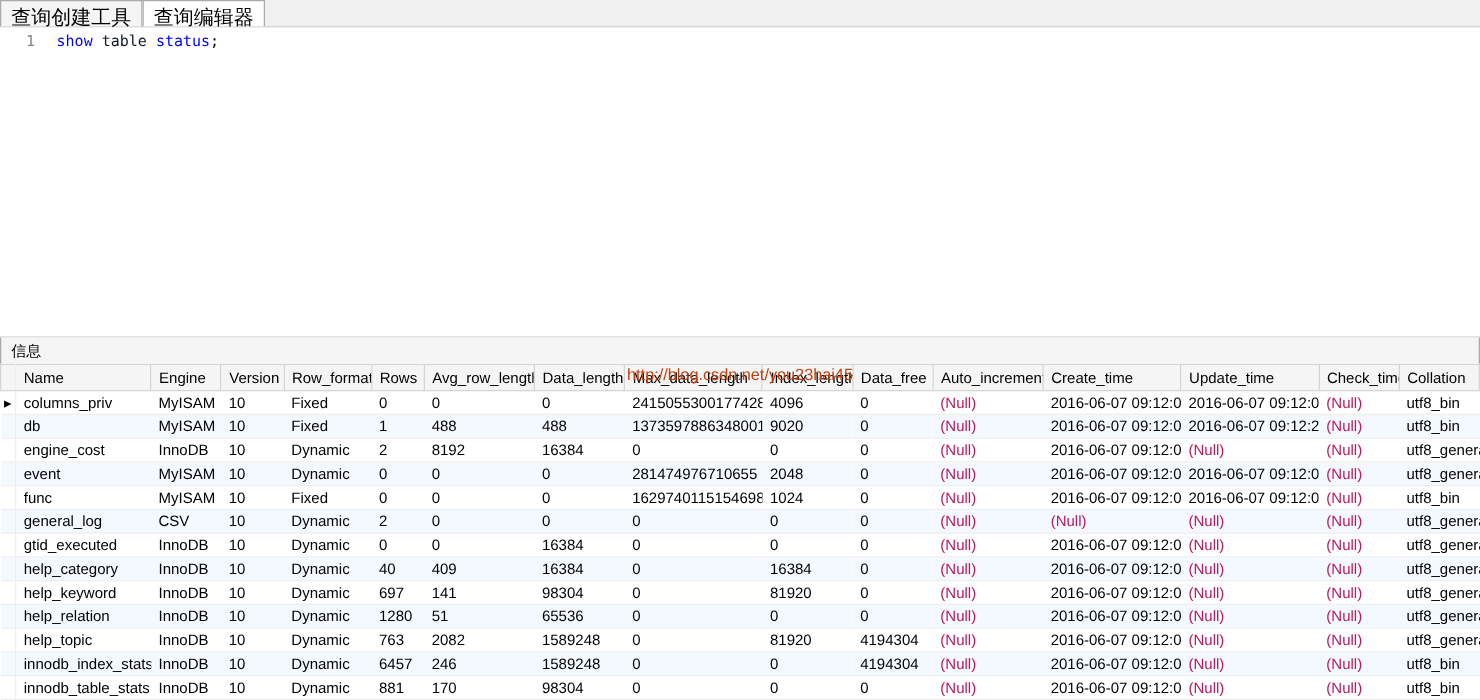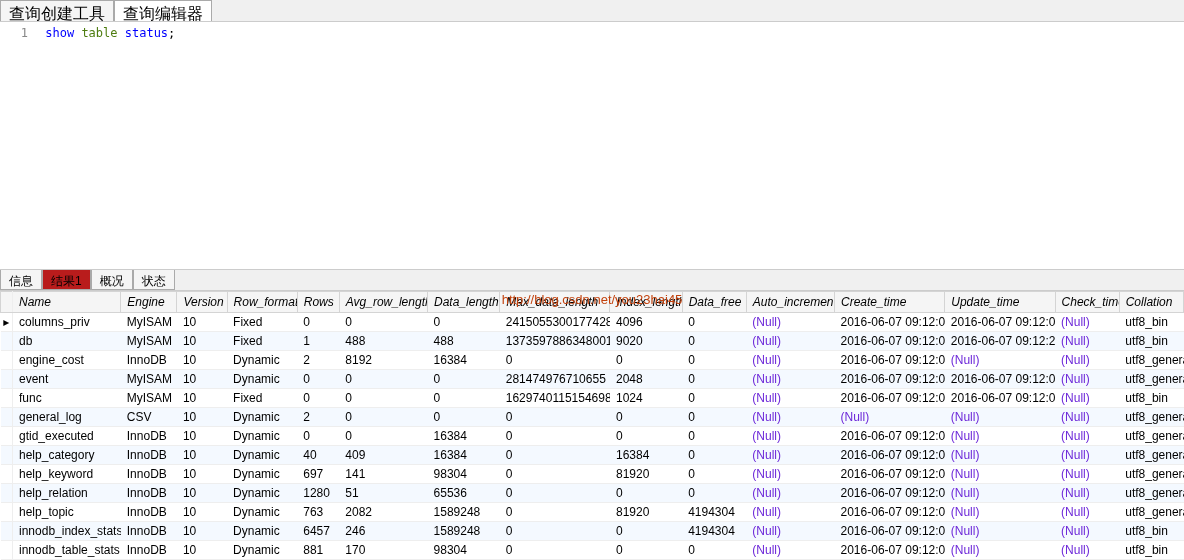--- a/index.html
+++ b/index.html
@@ -41,39 +41,40 @@
       font-size: 12px;
     }
     .editor .gutter {
       display: inline-block;
       width: 20px;
       text-align: right;
       color: #888;
       margin-right: 10px;
     }
     .editor .kw-blue { color: #0000ff; }
-    .editor .kw-green { color: #4d7c0f; }
+    .editor .kw-green { color: #0f172a; }
     .watermark {
       position: absolute;
       top: 270px;
       left: 50%;
       transform: translateX(-50%);
       color: #c2410c;
       font-size: 13px;
       font-family: Tahoma, Arial, sans-serif;
       pointer-events: none;
     }
     
     .bottom-tabs {
       background: #f0f0f0;
       border-top: 1px solid #ccc;
       border-bottom: 1px solid #ccc;
       display: flex;
       height: 22px;
       flex-shrink: 0;
+      flex-direction: column;
     }
     .bottom-tabs .tab {
       padding: 3px 8px;
       border: 1px solid #aaa;
       border-top: none;
       background: #f5f5f5;
       font-size: 12px;
       cursor: pointer;
     }
     .bottom-tabs .tab.active {
@@ -92,40 +93,39 @@
     }
     th {
       background: #f5f5f5;
       border: 1px solid #d4d4d4;
       text-align: left;
       padding: 3px 6px;
       font-weight: normal;
       font-size: 12px;
       white-space: nowrap;
       overflow: hidden;
-      font-style: italic;
     }
     td {
       border-bottom: 1px solid #eee;
       padding: 2px 6px;
       font-size: 12px;
       white-space: nowrap;
       overflow: hidden;
     }
     tbody tr:nth-child(even) { background: #f4f9ff; }
     .row-ptr {
       width: 10px;
       min-width: 10px;
       max-width: 10px;
       text-align: center;
       color: #000;
       border-right: 1px solid #eee;
       padding: 2px 0;
     }
-    .null { color: #6d28d9; }
+    .null { color: #be185d; }
     col.c-ptr { width: 12px; }
     col.c-name { width: 108px; }
     col.c-engine { width: 56px; }
     col.c-version { width: 50px; }
     col.c-rowfmt { width: 70px; }
     col.c-rows { width: 42px; }
     col.c-avgrow { width: 88px; }
     col.c-datalen { width: 72px; }
     col.c-maxdata { width: 110px; }
     col.c-idxlen { width: 72px; }

